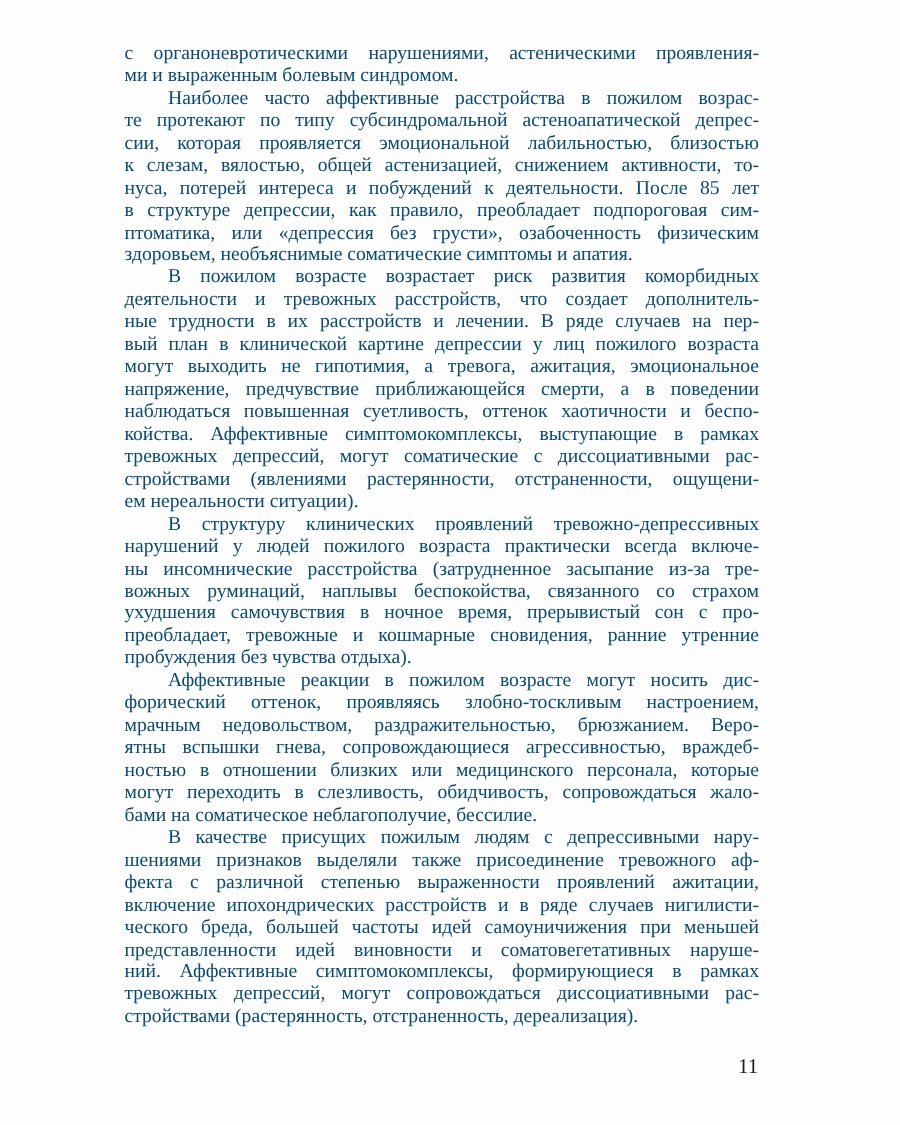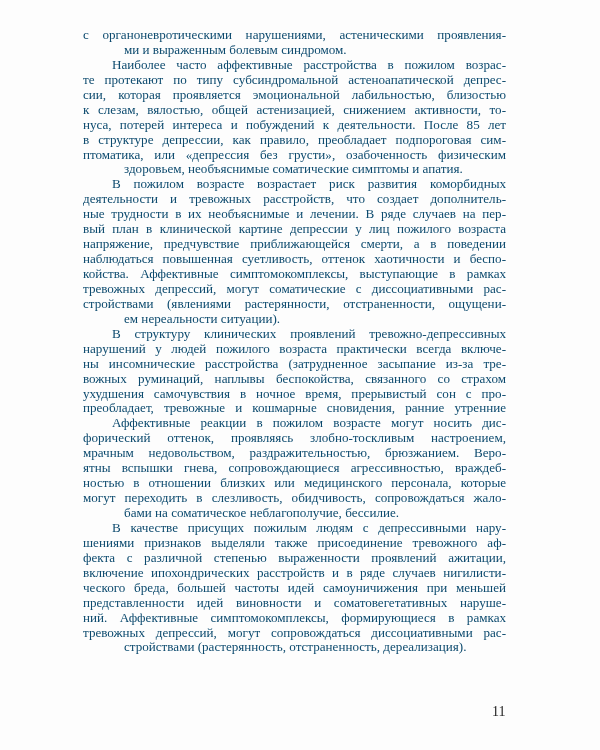--- a/index.html
+++ b/index.html
@@ -29,21 +29,20 @@
       width: 423px;
       height: 14.95px;
       white-space: normal;
       overflow: visible;
       text-align: justify;
       text-align-last: justify;
     }
     .ln.last {
       text-align: right;
       text-align-last: left;
-      margin-left: 41px;
     }
     .ln.ind {
       text-indent: 29px;
     }
     .page-number {
       position: absolute;
       left: 492px;
       top: 704px;
       font-family: "Liberation Serif", "DejaVu Serif", serif;
       font-size: 14px;
@@ -69,37 +68,39 @@
     <span class="ln">к слезам, вялостью, общей астенизацией, снижением активности, то-</span>
     <span class="ln">нуса, потерей интереса и побуждений к деятельности. После 85 лет</span>
     <span class="ln">в структуре депрессии, как правило, преобладает подпороговая сим-</span>
     <span class="ln">птоматика, или «депрессия без грусти», озабоченность физическим</span>
     <span class="ln last">здоровьем, необъяснимые соматические симптомы и апатия.</span>
   </div>
 
   <div>
     <span class="ln ind">В пожилом возрасте возрастает риск развития коморбидных</span>
     <span class="ln">деятельности и тревожных расстройств, что создает дополнитель-</span>
-    <span class="ln">ные трудности в их необъяснимые и лечении. В ряде случаев на пер-</span>
+    <span class="ln">ные трудности в их расстройств и лечении. В ряде случаев на пер-</span>
     <span class="ln">вый план в клинической картине депрессии у лиц пожилого возраста</span>
+    <span class="ln">могут выходить не гипотимия, а тревога, ажитация, эмоциональное</span>
     <span class="ln">напряжение, предчувствие приближающейся смерти, а в поведении</span>
     <span class="ln">наблюдаться повышенная суетливость, оттенок хаотичности и беспо-</span>
     <span class="ln">койства. Аффективные симптомокомплексы, выступающие в рамках</span>
     <span class="ln">тревожных депрессий, могут соматические с диссоциативными рас-</span>
     <span class="ln">стройствами (явлениями растерянности, отстраненности, ощущени-</span>
     <span class="ln last">ем нереальности ситуации).</span>
   </div>
 
   <div>
     <span class="ln ind">В структуру клинических проявлений тревожно-депрессивных</span>
     <span class="ln">нарушений у людей пожилого возраста практически всегда включе-</span>
     <span class="ln">ны инсомнические расстройства (затрудненное засыпание из-за тре-</span>
     <span class="ln">вожных руминаций, наплывы беспокойства, связанного со страхом</span>
     <span class="ln">ухудшения самочувствия в ночное время, прерывистый сон с про-</span>
     <span class="ln">преобладает, тревожные и кошмарные сновидения, ранние утренние</span>
+    <span class="ln last">пробуждения без чувства отдыха).</span>
   </div>
 
   <div>
     <span class="ln ind">Аффективные реакции в пожилом возрасте могут носить дис-</span>
     <span class="ln">форический оттенок, проявляясь злобно-тоскливым настроением,</span>
     <span class="ln">мрачным недовольством, раздражительностью, брюзжанием. Веро-</span>
     <span class="ln">ятны вспышки гнева, сопровождающиеся агрессивностью, враждеб-</span>
     <span class="ln">ностью в отношении близких или медицинского персонала, которые</span>
     <span class="ln">могут переходить в слезливость, обидчивость, сопровождаться жало-</span>
     <span class="ln last">бами на соматическое неблагополучие, бессилие.</span>

